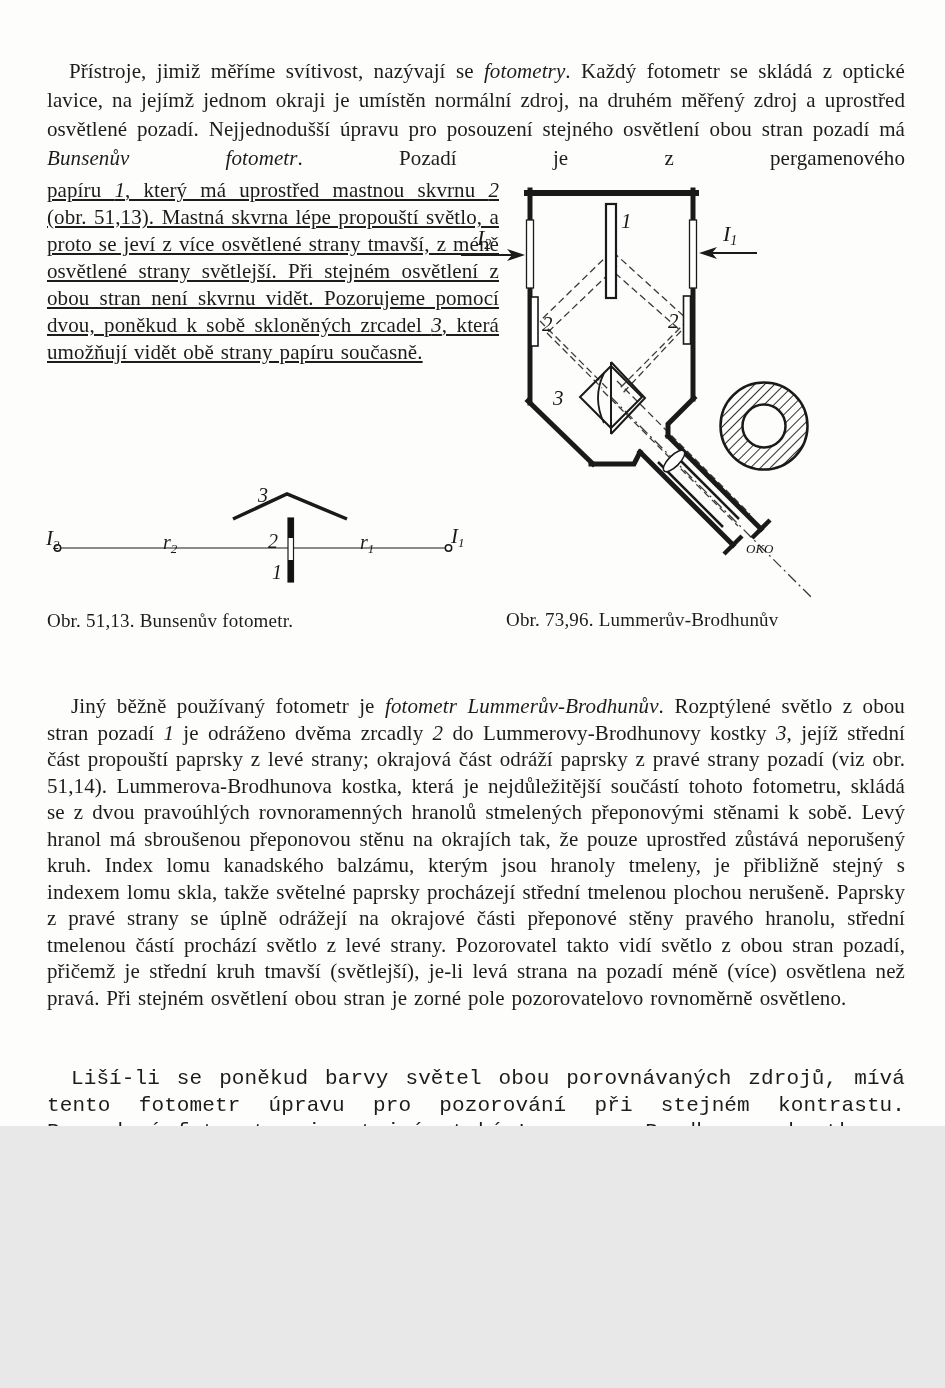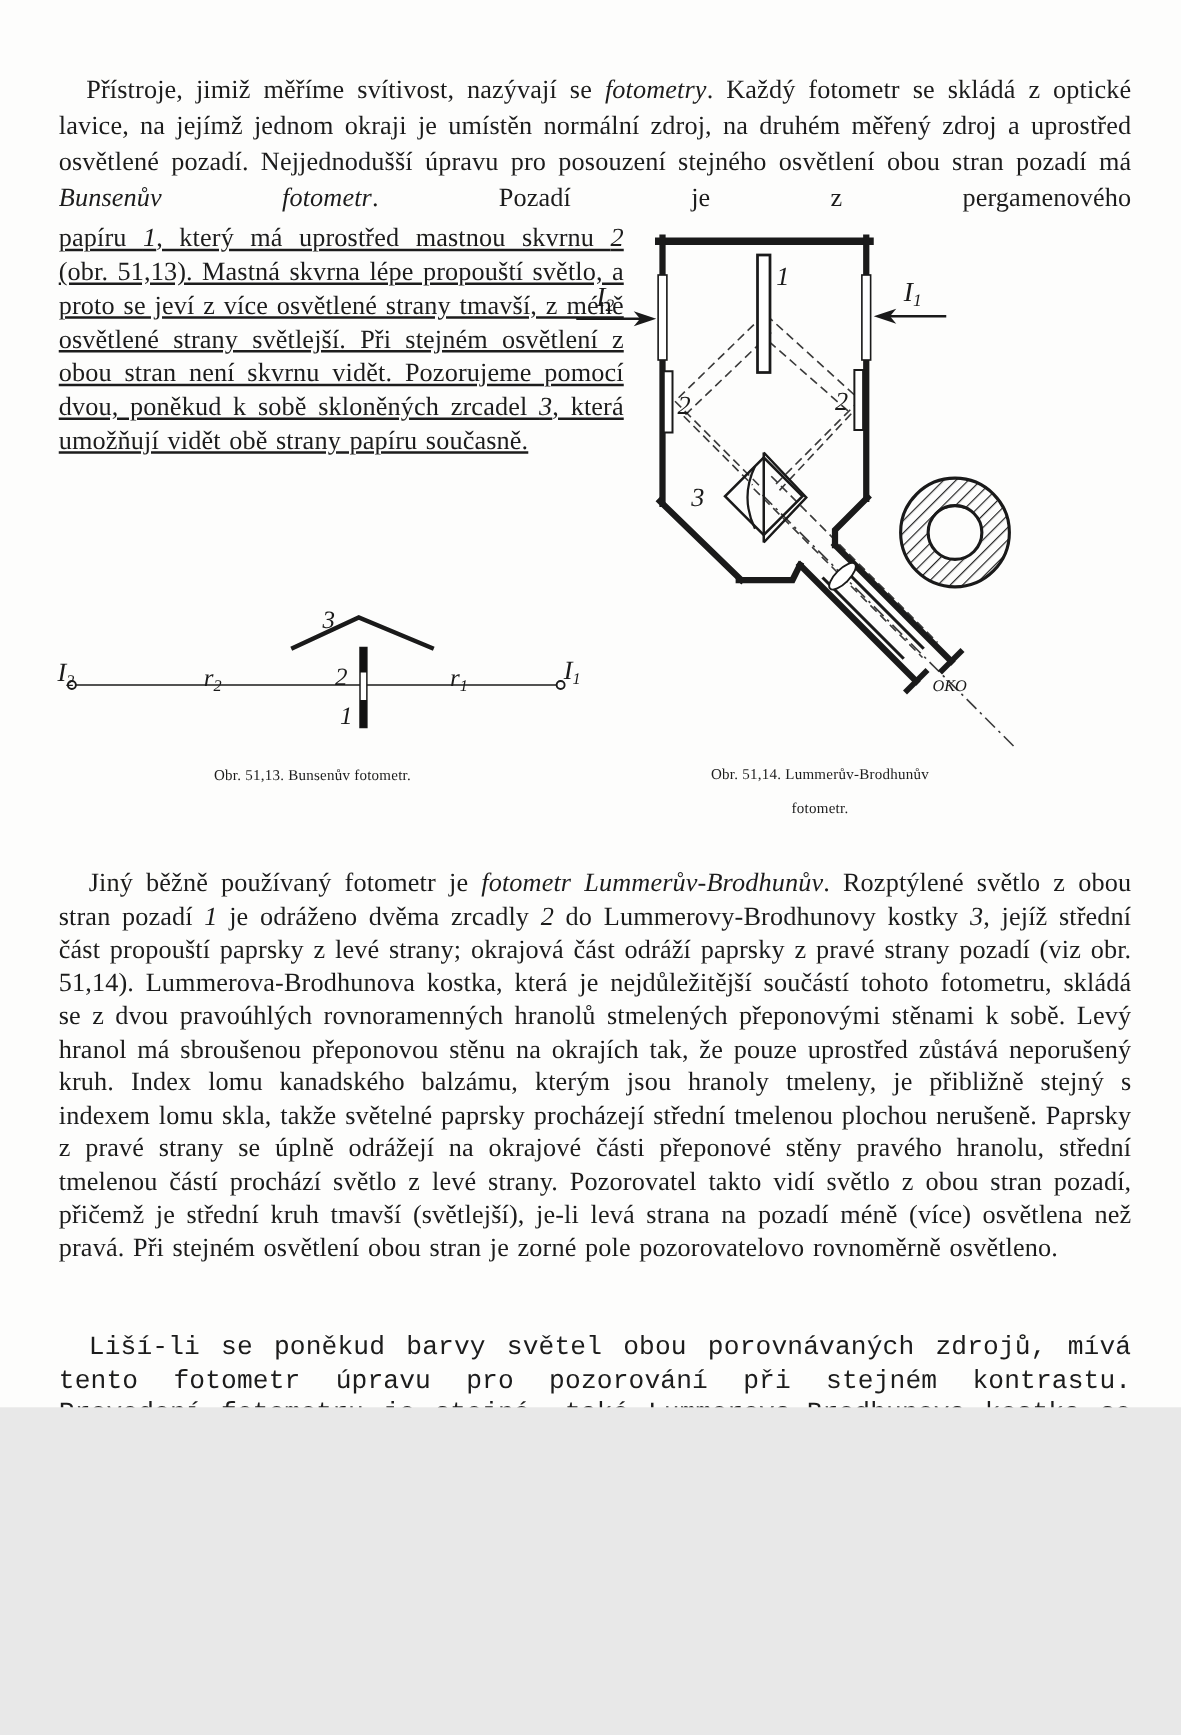--- a/index.html
+++ b/index.html
@@ -13,21 +13,21 @@
     word-spacing:1.5px;letter-spacing:0.1px;
   }
   .it{font-style:italic;}
   .p1a{left:47px;top:57px;width:858px;line-height:29px;text-indent:22px;text-align-last:justify;}
   .p1b{left:47px;top:177px;width:452px;line-height:27px;text-decoration:underline;}
   .p2{left:47px;top:693px;width:858px;line-height:26.5px;text-indent:24px;}
   .p3{left:47px;top:1066px;width:858px;line-height:26.5px;text-indent:24px;font-family:Liberation Mono, monospace;}
   .fig{position:absolute;}
   .fig-lummer{left:455px;top:178px;width:465px;height:432px;}
   .fig-bunsen{left:35px;top:478px;width:440px;height:120px;}
-  .caption{position:absolute;text-align:center;font-size:12px;line-height:27px;letter-spacing:0.2px;}
+  .caption{position:absolute;font-size:19px;line-height:27px;letter-spacing:0.2px;}
   .cap1{left:47px;top:607px;width:406px;}
   .cap2{left:506px;top:606px;width:300px;}
   .pagenum{position:absolute;left:745px;top:1242px;width:60px;text-align:left;font-size:26px;}
   .fig-label{font-family:"Liberation Serif","DejaVu Serif",serif;font-style:italic;}
 </style>
 </head>
 <body>
 
 <div class="page">
 
@@ -136,22 +136,21 @@
       <text x="268" y="548" font-size="20">2</text>
       <text x="272" y="579" font-size="20">1</text>
       <text x="258" y="502" font-size="20">3</text>
       <text x="360" y="549" font-size="20"><tspan>r</tspan><tspan font-size="13" dy="4">1</tspan></text>
       <text x="451" y="543" font-size="21"><tspan>I</tspan><tspan font-size="13" dy="4">1</tspan></text>
     </g>
   </svg>
 
   <div class="caption cap1">Obr. 51,13. Bunsenův fotometr.</div>
   <div class="caption cap2">
-    <div>Obr. 51,14. Lummerův-Brodhunův</div>
-    <div>fotometr.</div>
+    <div>Obr. 73,96. Lummerův-Brodhunův</div>
   </div>
 
   <div class="txt p2"><span>Jiný běžně používaný fotometr je </span><span class="it">fotometr Lummerův-Brodhunův</span><span>. Rozptýlené světlo z obou stran pozadí </span><span class="it">1</span><span> je odráženo dvěma zrcadly </span><span class="it">2</span><span> do Lummerovy-Brodhunovy kostky </span><span class="it">3</span><span>, jejíž střední část propouští paprsky z levé strany; okrajová část odráží paprsky z pravé strany pozadí (viz obr. 51,14). Lummerova-Brodhunova kostka, která je nejdůležitější součástí tohoto fotometru, skládá se z dvou pravoúhlých rovnoramenných hranolů stmelených přeponovými stěnami k sobě. Levý hranol má sbroušenou přeponovou stěnu na okrajích tak, že pouze uprostřed zůstává neporušený kruh. Index lomu kanadského balzámu, kterým jsou hranoly tmeleny, je přibližně stejný s indexem lomu skla, takže světelné paprsky procházejí střední tmelenou plochou nerušeně. Paprsky z pravé strany se úplně odrážejí na okrajové části přeponové stěny pravého hranolu, střední tmelenou částí prochází světlo z levé strany. Pozorovatel takto vidí světlo z obou stran pozadí, přičemž je střední kruh tmavší (světlejší), je-li levá strana na pozadí méně (více) osvětlena než pravá. Při stejném osvětlení obou stran je zorné pole pozorovatelovo rovnoměrně osvětleno.</span></div>
   <div class="txt p3"><span>Liší-li se poněkud barvy světel obou porovnávaných zdrojů, mívá tento fotometr úpravu pro pozorování při stejném kontrastu. Provedení fotometru je stejné, také Lummerova-Brodhunova kostka se skládá ze dvou pravoúhlých hranolů, z nichž levý má přeponovou stěnu leptanou. Levý hranol se vyleptá ve tvaru znázorněném na obr. 51,15b čárkováním. Na hladké stykové ploše, kde světlo nerušeně prochází,</span></div>
 
   <div class="pagenum">325</div>
 
 </div>
 
 </body></html>

